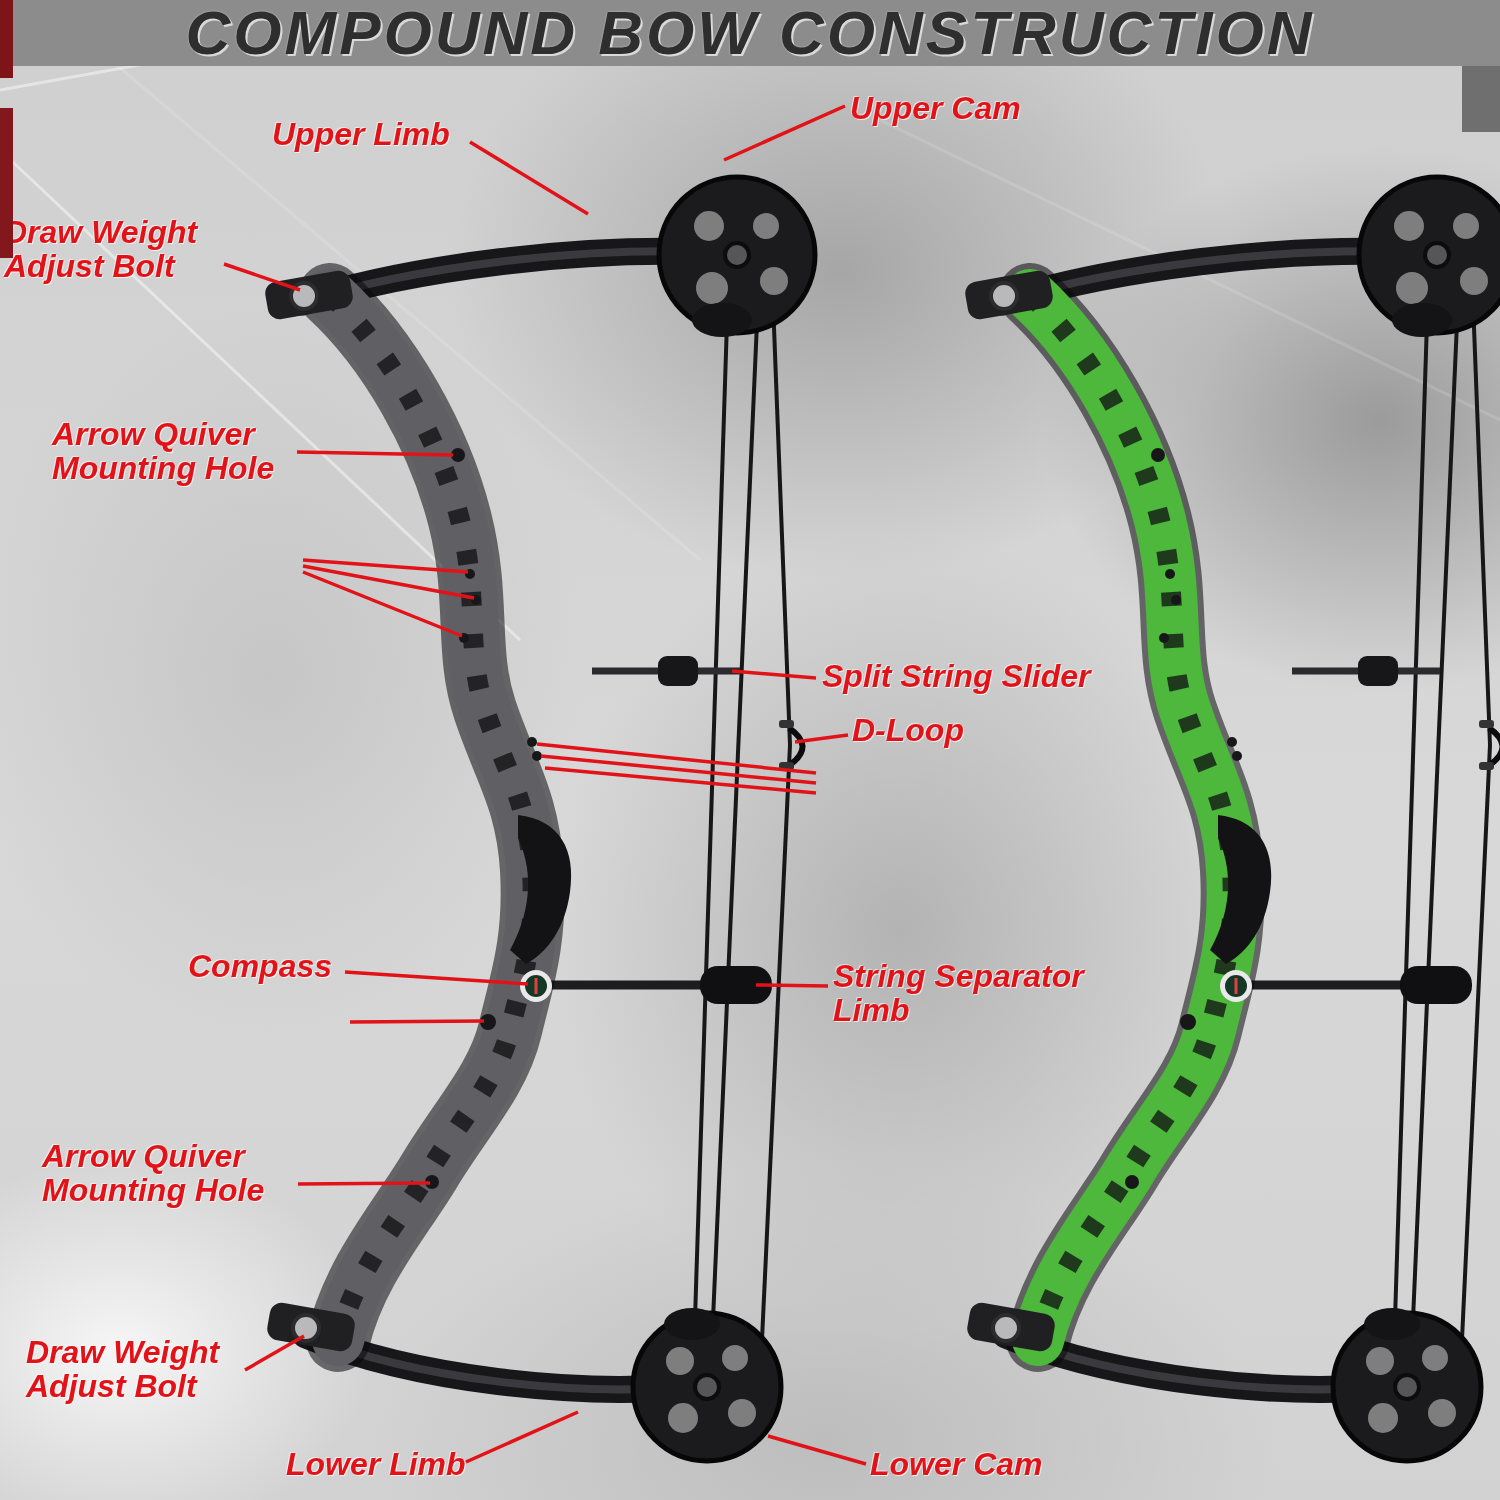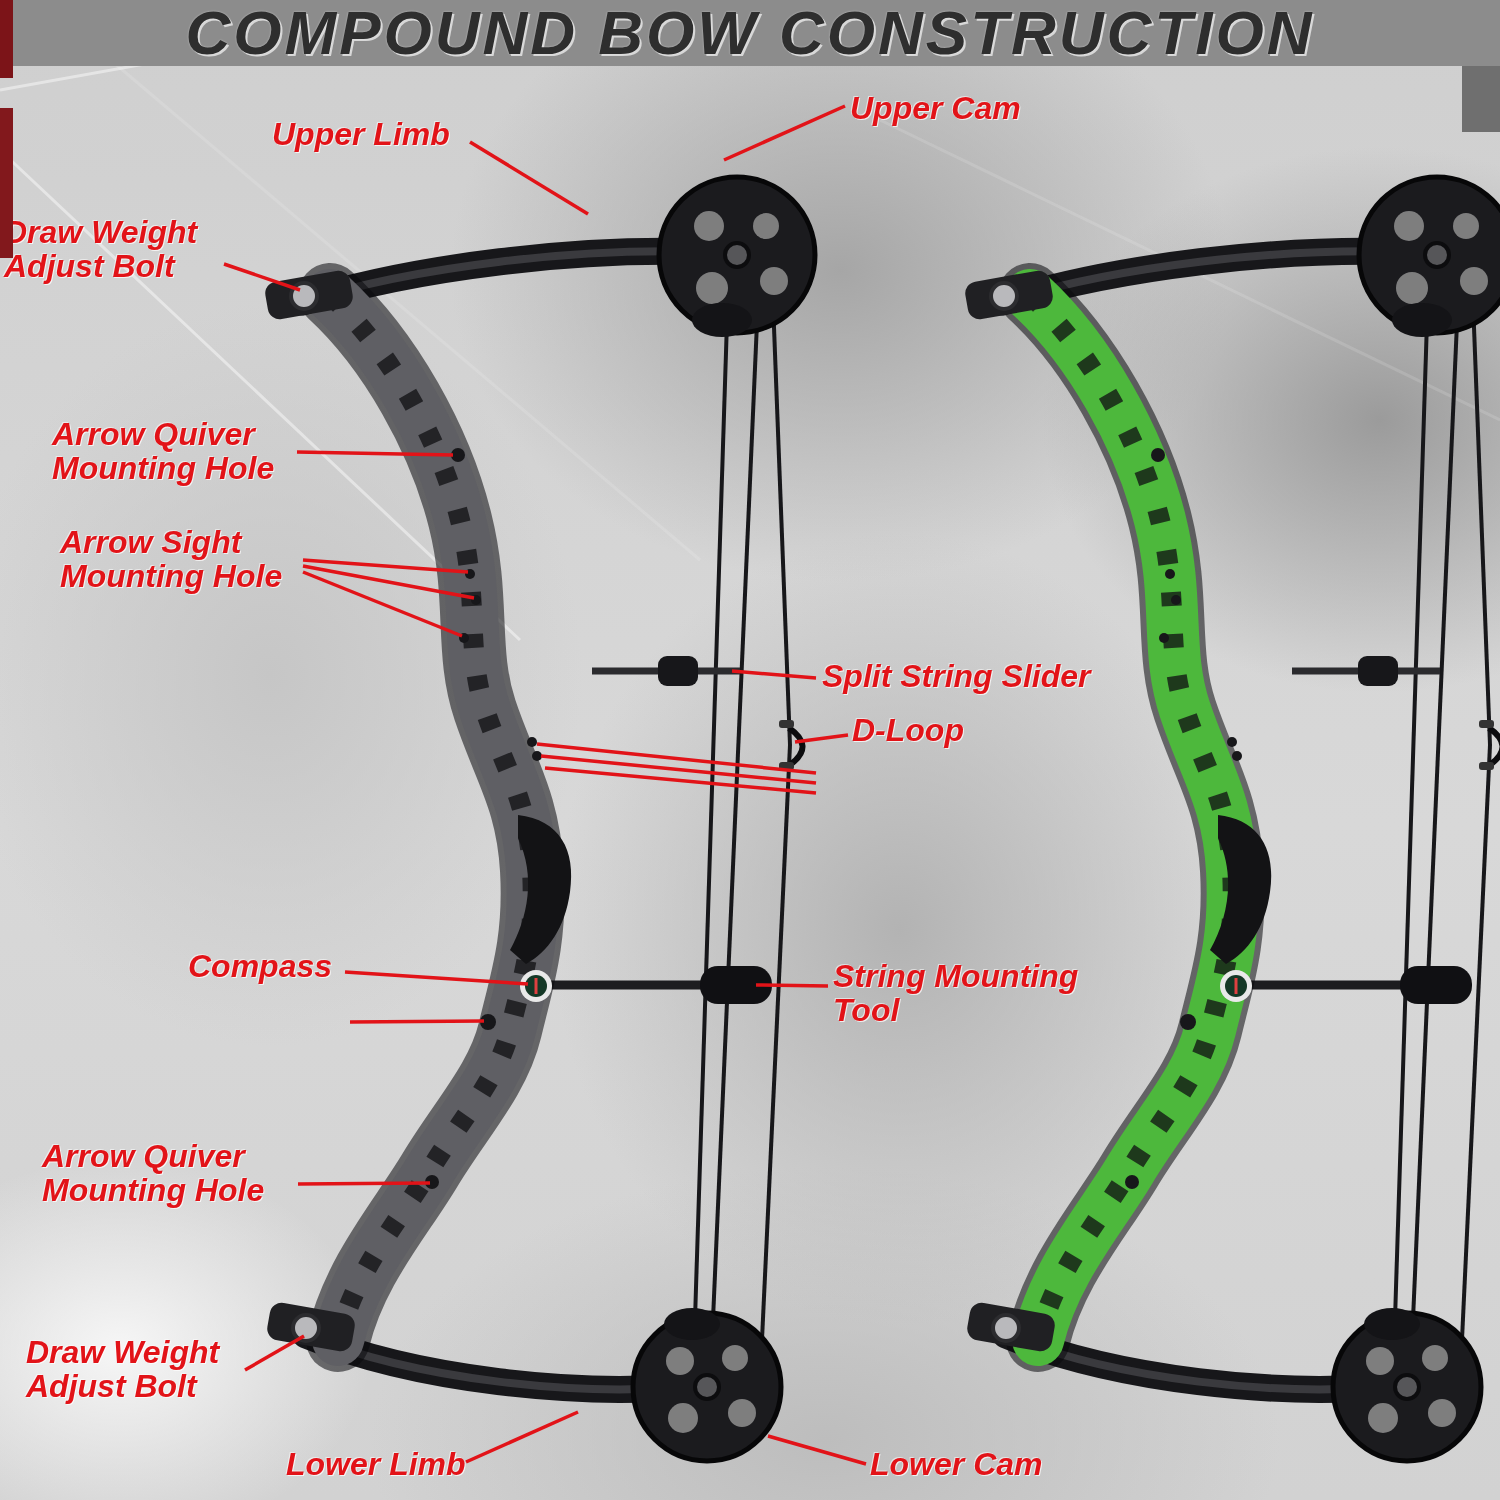--- a/index.html
+++ b/index.html
@@ -177,25 +177,24 @@
     <line x1="298" y1="1184" x2="430" y2="1183"></line>
     <line x1="245" y1="1370" x2="304" y2="1336"></line>
     <line x1="466" y1="1462" x2="578" y2="1412"></line>
     <line x1="866" y1="1464" x2="768" y2="1436"></line>
   </svg>
 
   <div class="label nowrap" style="left:850px;top:92px;">Upper Cam</div>
   <div class="label nowrap" style="left:272px;top:118px;">Upper Limb</div>
   <div class="label" style="left:4px;top:216px;width:220px;">Draw Weight Adjust Bolt</div>
   <div class="label" style="left:52px;top:418px;width:245px;">Arrow Quiver Mounting Hole</div>
-  <div class="label" style="left:60px;top:526px;width:245px;">Arrow Sight Mounting Hole</div>
   <div class="label nowrap" style="left:822px;top:660px;">Split String Slider</div>
   <div class="label nowrap" style="left:852px;top:714px;">D-Loop</div>
   <div class="label nowrap" style="left:188px;top:950px;">Compass</div>
-  <div class="label" style="left:833px;top:960px;width:290px;">String Mounting Tool</div>
+  <div class="label" style="left:833px;top:960px;width:290px;">String Separator Limb</div>
   <div class="label" style="left:42px;top:1140px;width:245px;">Arrow Quiver Mounting Hole</div>
   <div class="label" style="left:26px;top:1336px;width:220px;">Draw Weight Adjust Bolt</div>
   <div class="label nowrap" style="left:286px;top:1448px;">Lower Limb</div>
   <div class="label nowrap" style="left:870px;top:1448px;text-align:right;">Lower Cam</div>
 
   <div id="banner">
     <div class="title">COMPOUND BOW CONSTRUCTION</div>
   </div>
 
 </div>

